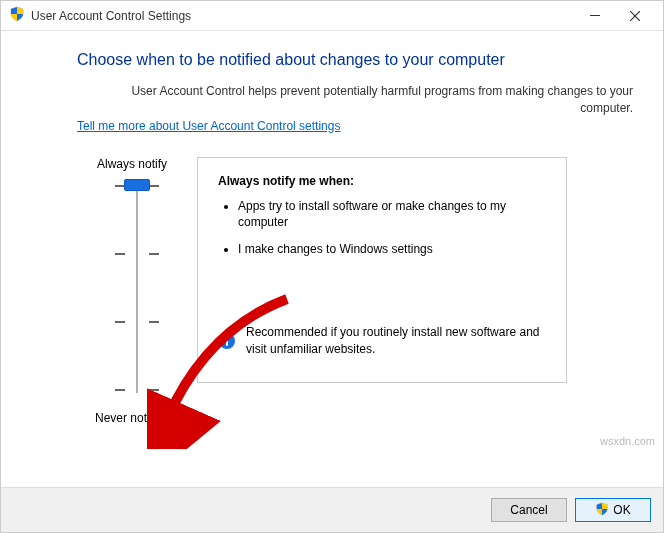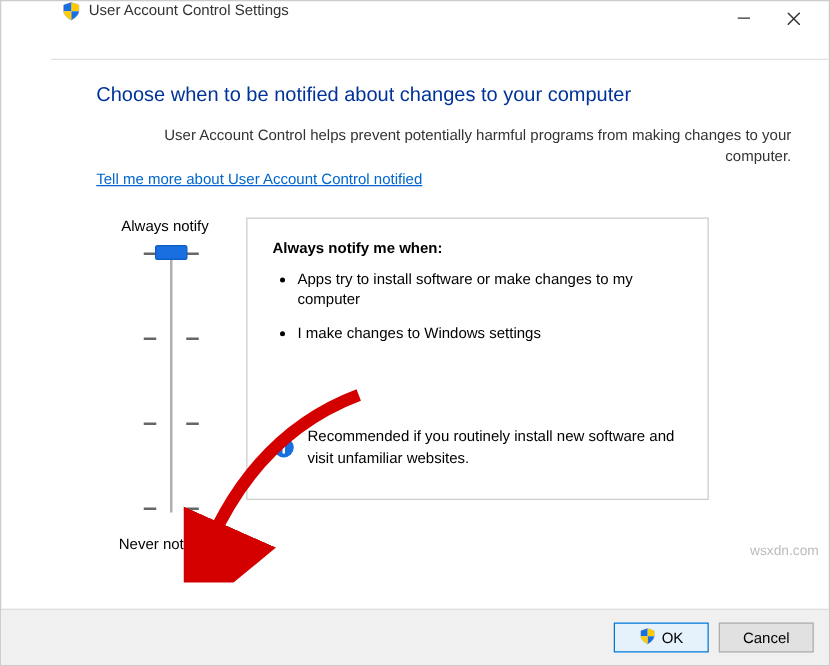--- a/index.html
+++ b/index.html
@@ -11,25 +11,24 @@
     background: #fff;
   }
   .window {
     width: 664px; height: 533px;
     border: 1px solid #ccc;
     background: #fff;
     position: relative;
     display: flex; flex-direction: column;
   }
   .titlebar {
-    height: 47px;
-    display: flex; align-items: flex-start;
+    height: 30px;
+    display: flex; align-items: center;
     padding: 0 8px;
     border-bottom: 1px solid #e0e0e0;
-    margin-left: 40px;
   }
   .titlebar .title-text { margin-left: 6px; color: #333; }
   .titlebar .spacer { flex: 1; }
   .win-btn {
     width: 40px; height: 28px;
     display: flex; align-items: center; justify-content: center;
     color: #555;
   }
   .content {
     flex: 1;
@@ -199,21 +198,21 @@
       <svg width="10" height="10" viewBox="0 0 10 10">
         <line x1="0" y1="0" x2="10" y2="10" stroke="#333" stroke-width="1.2"></line>
         <line x1="10" y1="0" x2="0" y2="10" stroke="#333" stroke-width="1.2"></line>
       </svg>
     </div>
   </div>
 
   <div class="content">
     <div class="heading">Choose when to be notified about changes to your computer</div>
     <div class="desc">User Account Control helps prevent potentially harmful programs from making changes to your computer.</div>
-    <a class="link">Tell me more about User Account Control notified</a>
+    <a class="link">Tell me more about User Account Control settings</a>
 
     <div class="slider-area">
       <div class="slider-col">
         <div class="slider-label-top">Always notify</div>
         <div class="vslider">
           <div class="track"></div>
           <div class="tick t0"></div>
           <div class="tick t1"></div>
           <div class="tick t2"></div>
           <div class="tick t3"></div>
@@ -247,30 +246,30 @@
           <path d="M0,0 L10,5 L0,10 Z" fill="#d40000"></path>
         </marker>
       </defs>
       <path d="M140,10 Q60,40 20,130" stroke="#d40000" stroke-width="10" fill="none" marker-end="url(#ah)"></path>
     </svg>
 
     <div class="watermark">wsxdn.com</div>
   </div>
 
   <div class="footer">
+    <button class="btn">
+      <span>Cancel</span>
+    </button>
     <button class="btn primary">
       <span class="shield-small">
         <svg width="14" height="14" viewBox="0 0 16 16">
           <path d="M8 1 L14 3 V8 C14 12 8 15 8 15 C8 15 2 12 2 8 V3 Z" fill="#fff" stroke="#888" stroke-width="0.5"></path>
           <path d="M8 1 L14 3 V8 H8 Z" fill="#ffcc00"></path>
           <path d="M8 1 L2 3 V8 H8 Z" fill="#1a6fe0"></path>
           <path d="M8 8 H14 C14 12 8 15 8 15 Z" fill="#1a6fe0"></path>
           <path d="M8 8 H2 C2 12 8 15 8 15 Z" fill="#ffcc00"></path>
         </svg>
       </span>
       <span>OK</span>
     </button>
-    <button class="btn">
-      <span>Cancel</span>
-    </button>
   </div>
 
 </div>
 
 </body></html>

